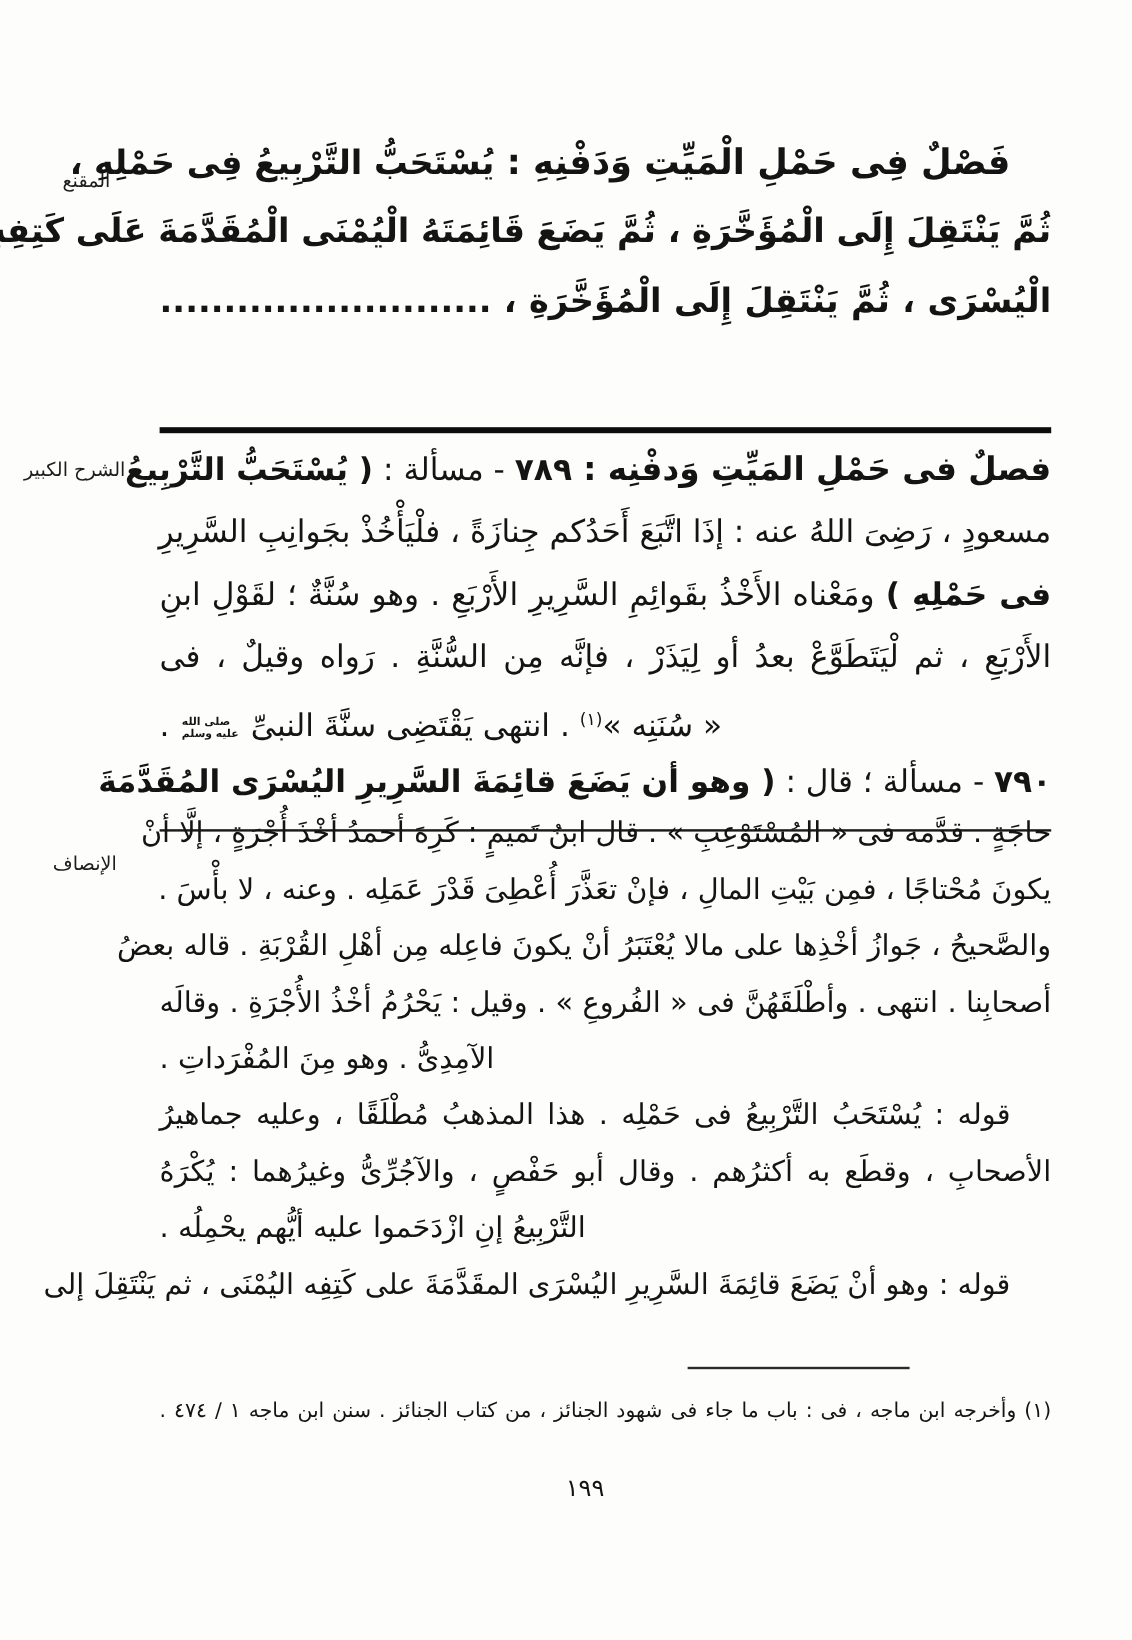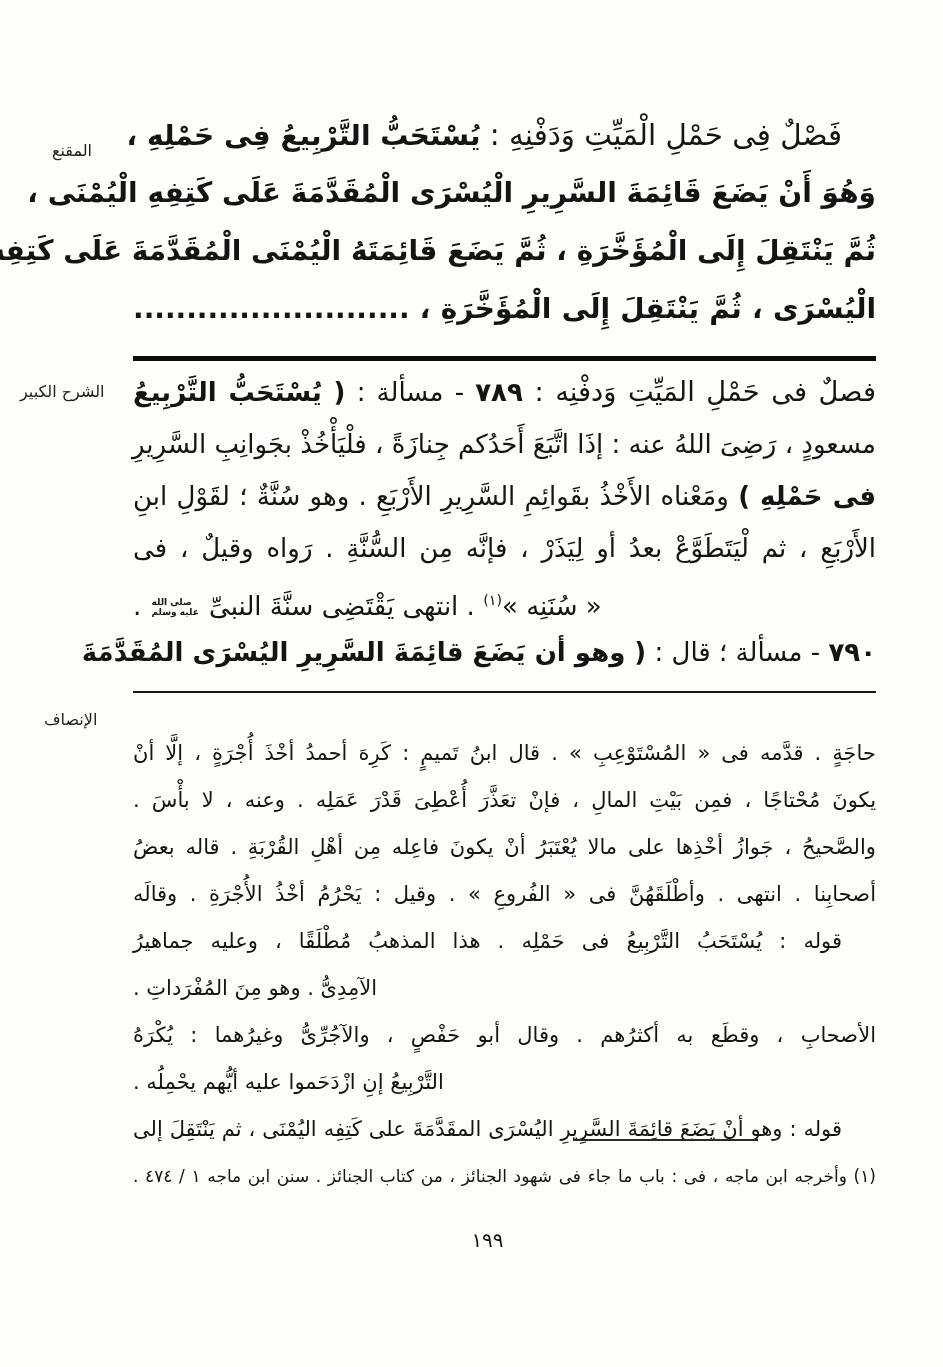--- a/index.html
+++ b/index.html
@@ -27,32 +27,32 @@
   #lbl-insaf{top:710px;left:44px;}
 
   .col{
     position:absolute;left:133px;width:743px;
     direction:rtl;
   }
   .sec1{top:106px;font-size:28px;font-weight:700;}
   .sec1 .line{height:58px;line-height:58px;}
   .sec2{top:366px;font-size:26px;}
   .sec2 .line{height:52px;line-height:52px;}
-  .sec3{top:730px;font-size:21px;}
+  .sec3{top:671px;font-size:24px;}
   .sec3 .line{height:47px;line-height:47px;}
 
   .line{
     text-align:justify;
     text-align-last:justify;
     white-space:nowrap;
   }
   .line.l{text-align:left;text-align-last:left;}
   .line.ind{padding-right:34px;}
 
-  .seg-title{font-weight:400;font-size:1.05em;}
+  .seg-title{font-weight:700;font-size:1.05em;}
   .seg-b{font-weight:700;}
   sup{font-size:0.55em;}
   .stack{
     display:inline-block;
     font-size:9px;line-height:10px;
     text-align:center;vertical-align:middle;
     font-weight:700;
     margin:0 2px;
   }
 
@@ -79,21 +79,20 @@
 <div class="page">
 
   <div class="margin-label" id="lbl-muqni">المقنع</div>
 
   <div class="margin-label" id="lbl-sharh">الشرح الكبير</div>
 
   <div class="margin-label" id="lbl-insaf">الإنصاف</div>
 
   <div class="col sec1">
       <div class="line ind"><span class="seg-title">فَصْلٌ فِى حَمْلِ الْمَيِّتِ وَدَفْنِهِ : </span><span class="seg-b">يُسْتَحَبُّ التَّرْبِيعُ فِى حَمْلِهِ ،</span></div>
-      <div class="line"><span class="seg-b">وَهُوَ أَنْ يَضَعَ قَائِمَةَ السَّرِيرِ الْيُسْرَى الْمُقَدَّمَةَ عَلَى كَتِفِهِ الْيُمْنَى ،</span></div>
       <div class="line"><span class="seg-b">ثُمَّ يَنْتَقِلَ إِلَى الْمُؤَخَّرَةِ ، ثُمَّ يَضَعَ قَائِمَتَهُ الْيُمْنَى الْمُقَدَّمَةَ عَلَى كَتِفِهِ</span></div>
       <div class="line"><span class="seg-b">الْيُسْرَى ، ثُمَّ يَنْتَقِلَ إِلَى الْمُؤَخَّرَةِ ، </span><span>..........................</span></div>
     </div>
 
   <div class="rule-thick"></div>
 
   <div class="col sec2">
       <div class="line"><span class="seg-title">فصلٌ فى حَمْلِ المَيِّتِ وَدفْنِه : </span><span class="seg-b">٧٨٩</span><span> - مسألة : </span><span class="seg-b">( يُسْتَحَبُّ التَّرْبِيعُ</span></div>
       <div class="line"><span>مسعودٍ ، رَضِىَ اللهُ عنه : إذَا اتَّبَعَ أَحَدُكم جِنازَةً ، فلْيَأْخُذْ بجَوانِبِ السَّرِيرِ</span></div>
       <div class="line"><span class="seg-b">فى حَمْلِهِ )</span><span> ومَعْناه الأَخْذُ بقَوائِمِ السَّرِيرِ الأَرْبَعِ . وهو سُنَّةٌ ؛ لقَوْلِ ابنِ</span></div>
@@ -102,22 +101,22 @@
       <div class="line"><span class="seg-b">٧٩٠</span><span> - مسألة ؛ قال : </span><span class="seg-b">( وهو أن يَضَعَ قائِمَةَ السَّرِيرِ اليُسْرَى المُقَدَّمَةَ</span></div>
     </div>
 
   <div class="rule-thin"></div>
 
   <div class="col sec3">
       <div class="line"><span>حاجَةٍ . قدَّمه فى « المُسْتَوْعِبِ » . قال ابنُ تَميمٍ : كَرِهَ أحمدُ أخْذَ أُجْرَةٍ ، إلَّا أنْ</span></div>
       <div class="line"><span>يكونَ مُحْتاجًا ، فمِن بَيْتِ المالِ ، فإنْ تعَذَّرَ أُعْطِىَ قَدْرَ عَمَلِه . وعنه ، لا بأْسَ .</span></div>
       <div class="line"><span>والصَّحيحُ ، جَوازُ أخْذِها على مالا يُعْتَبَرُ أنْ يكونَ فاعِله مِن أهْلِ القُرْبَةِ . قاله بعضُ</span></div>
       <div class="line"><span>أصحابِنا . انتهى . وأطْلَقَهُنَّ فى « الفُروعِ » . وقيل : يَحْرُمُ أخْذُ الأُجْرَةِ . وقالَه</span></div>
+      <div class="line l"><span>الآمِدِىُّ . وهو مِنَ المُفْرَداتِ .</span></div>
       <div class="line ind"><span>قوله : يُسْتَحَبُ التَّرْبِيعُ فى حَمْلِه . هذا المذهبُ مُطْلَقًا ، وعليه جماهيرُ</span></div>
-      <div class="line l"><span>الآمِدِىُّ . وهو مِنَ المُفْرَداتِ .</span></div>
       <div class="line"><span>الأصحابِ ، وقطَع به أكثرُهم . وقال أبو حَفْصٍ ، والآجُرِّىُّ وغيرُهما : يُكْرَهُ</span></div>
       <div class="line l"><span>التَّرْبِيعُ إنِ ازْدَحَموا عليه أيُّهم يحْمِلُه .</span></div>
       <div class="line ind"><span>قوله : وهو أنْ يَضَعَ قائِمَةَ السَّرِيرِ اليُسْرَى المقَدَّمَةَ على كَتِفِه اليُمْنَى ، ثم يَنْتَقِلَ إلى</span></div>
     </div>
 
   <div class="fn-sep"></div>
 
   <div class="footnote">(١) وأخرجه ابن ماجه ، فى : باب ما جاء فى شهود الجنائز ، من كتاب الجنائز . سنن ابن ماجه ١ / ٤٧٤ .</div>
 
   <div class="page-num">١٩٩</div>

